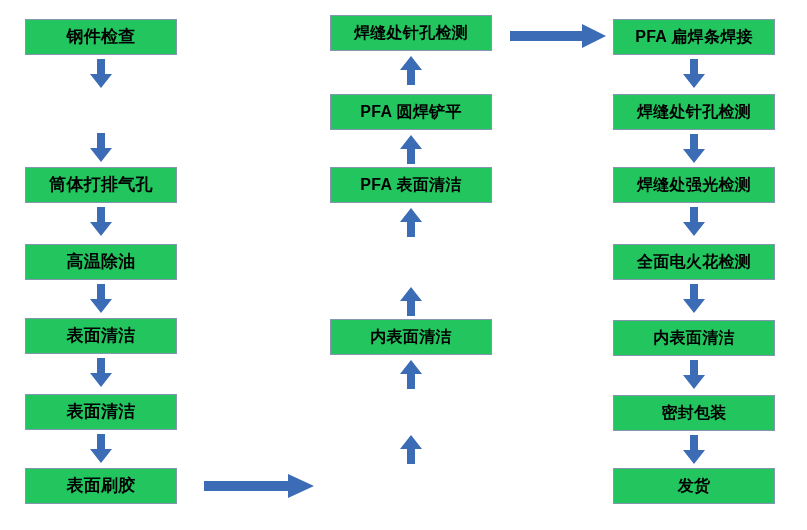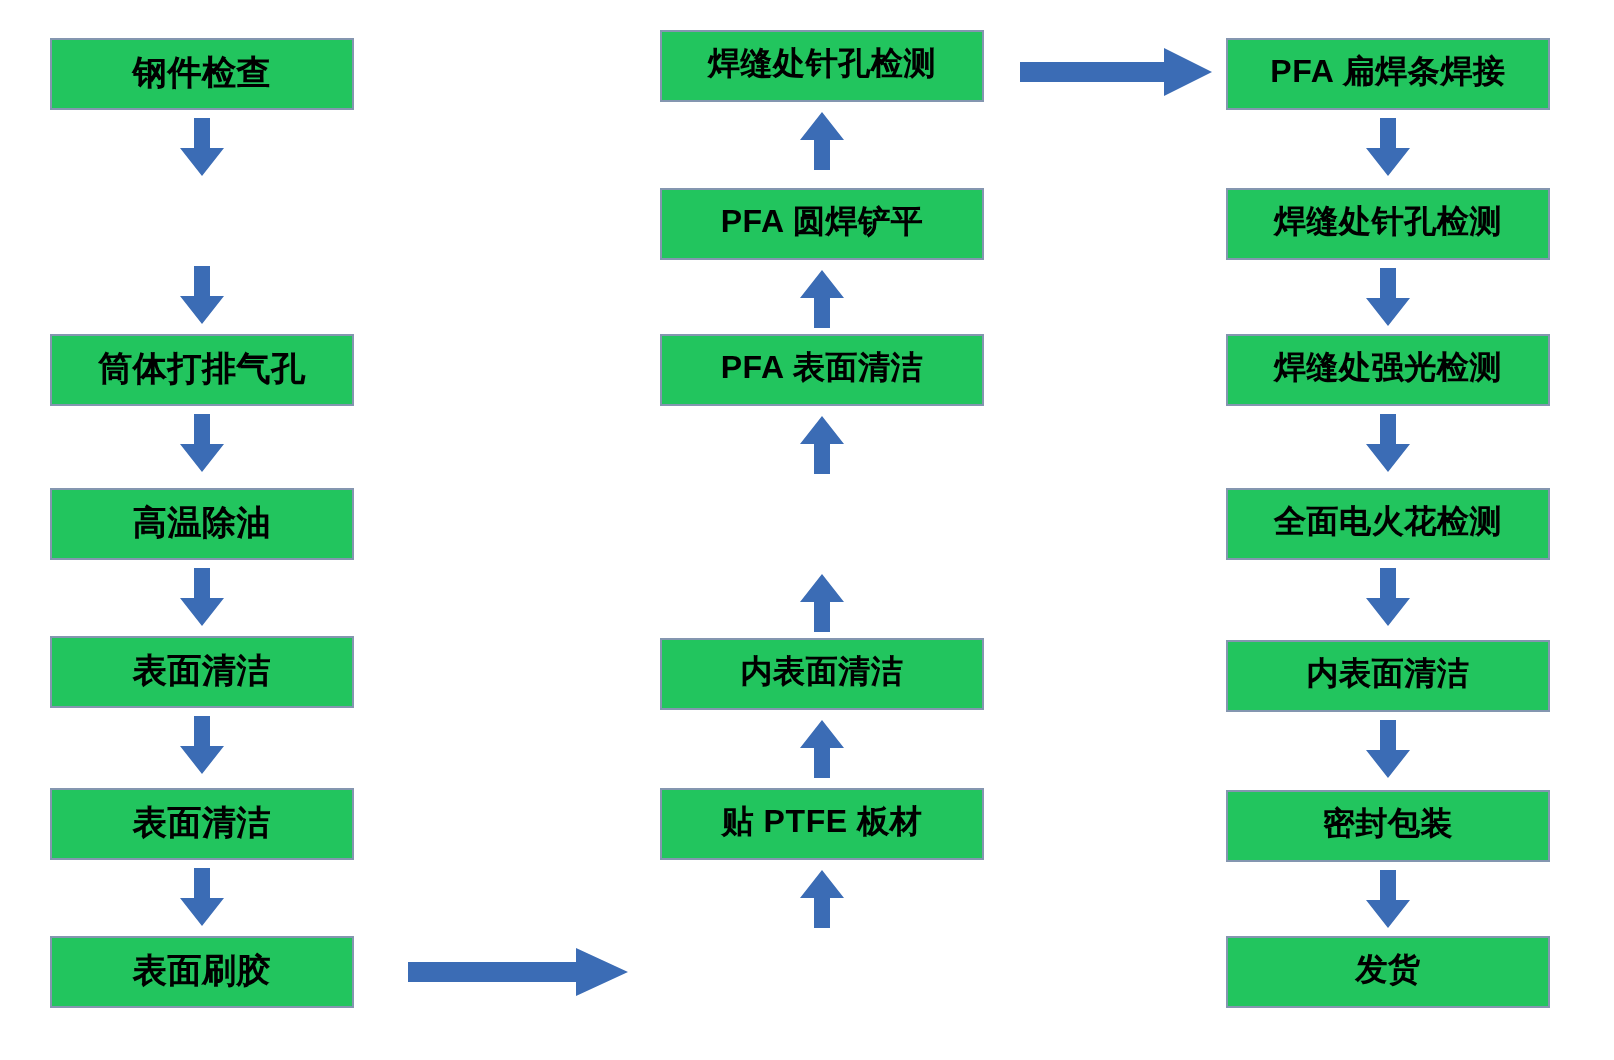--- a/index.html
+++ b/index.html
@@ -150,21 +150,20 @@
         </svg>
     </div>
 
     <div class="node" style="top:319px">内表面清洁</div>
     <div class="varrow" style="top:359px">
       <svg viewBox="0 0 30 30">
           <polygon class="arrow-fill" points="15,1 26,15 19,15 19,30 11,30 11,15 4,15"></polygon>
         </svg>
     </div>
 
-    <div class="node" style="top:394px">贴 PTFE 板材</div>
     <div class="varrow" style="top:434px">
       <svg viewBox="0 0 30 30">
           <polygon class="arrow-fill" points="15,1 26,15 19,15 19,30 11,30 11,15 4,15"></polygon>
         </svg>
     </div>
 
   </div>
 
   <div class="column col-3">
 

